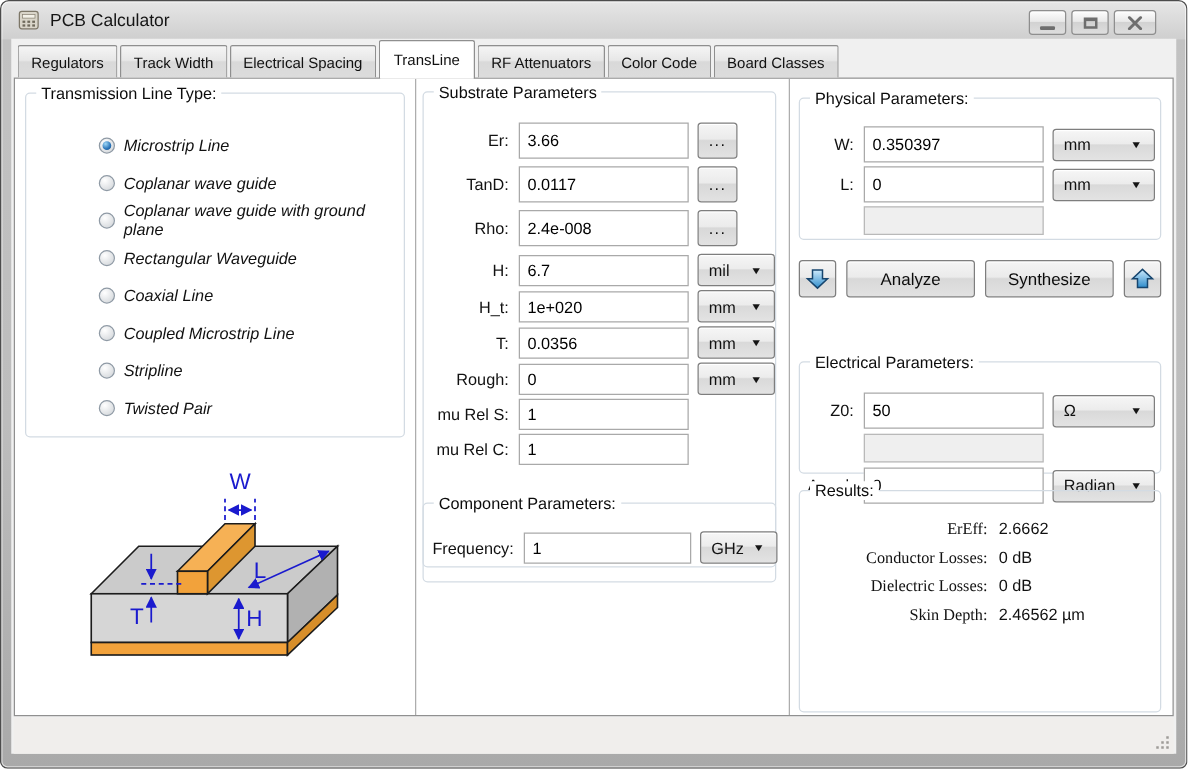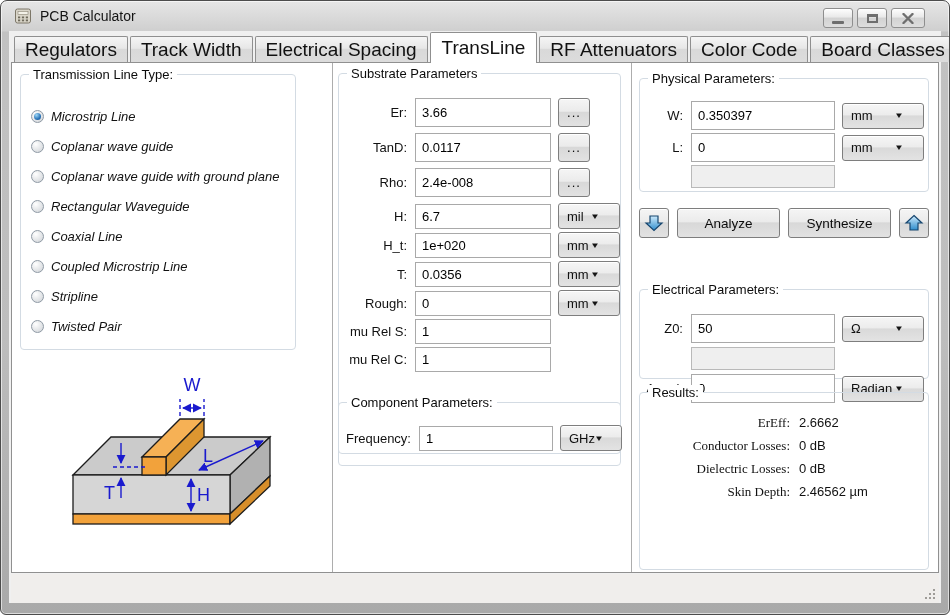--- a/index.html
+++ b/index.html
@@ -25,41 +25,41 @@
   .wbtn.close{ width:34px; }
   .g-min{ width:12px; height:3px; background:#6e6e6e; margin-top:8px; border-radius:1px; }
   .g-max{ width:11px; height:9px; border:2px solid #6e6e6e; border-top-width:3px; background:transparent; }
   
   .body{ position:absolute; left:8px; right:8px; top:30px; bottom:11px; background:#f0f0f0; }
   .tabbar{ position:relative; z-index:3; display:flex; align-items:flex-end; height:31px; padding-left:5px; }
   .tab{
     display:flex; align-items:center; height:26px; padding:0 10px; margin-right:2px;
     border:1px solid #8f8f8f; border-bottom:none; border-radius:2px 2px 0 0;
     background:linear-gradient(180deg,#f5f5f5,#e7e7e7 45%,#d9d9d9 50%,#dcdcdc);
-    font-size:19px; cursor:default; white-space:nowrap;
+    font-size:12px; cursor:default; white-space:nowrap;
   }
   .tab.active{ height:31px; margin-bottom:-1px; background:#fff; position:relative; z-index:5; padding:0 11px; }
   .content{
     position:absolute; left:2px; right:2px; top:31px; bottom:30px;
     background:#fff; border:1px solid #909090;
   }
   .statusbar{ position:absolute; left:2px; right:2px; bottom:0; height:29px; background:#f0eeec; }
   .grip{ position:absolute; right:3px; bottom:3px; width:12px; height:12px; }
   
   .col{ position:absolute; top:0; bottom:0; }
   .col-left{ left:0; width:320px; }
   .col-mid{ left:321px; width:298px; }
   .col-right{ left:620px; right:0; }
   .vsep{ position:absolute; top:0; bottom:0; width:1px; background:#adadad; }
   .vsep.s1{ left:320px; } .vsep.s2{ left:619px; }
   
   .gbox{ position:absolute; border:1px solid #d3dbe3; border-radius:4px; }
   .gbox .gtitle{ position:absolute; top:-8px; left:8px; background:#fff; padding:0 4px; font-size:13px; color:#0c0c0c; white-space:nowrap; }
   
-  .gb-ttype{ left:8px; top:11px; width:276px; height:276px; }
+  .gb-ttype{ left:8px; top:11px; width:304px; height:276px;padding-left:48px; }
   .radios{ padding:26px 0 0 10px; }
   .radio-row{ display:flex; align-items:center; height:30px; cursor:default; }
   .radio{
     width:13px; height:13px; border-radius:50%; border:1px solid #8f9aa5; margin-right:7px; flex:0 0 13px;
     background:radial-gradient(circle at 35% 30%, #ffffff, #dcdfe2 70%, #c6cacd);
     position:relative;
   }
   .radio.selected::after{
     content:""; position:absolute; left:2px; top:2px; width:7px; height:7px; border-radius:50%;
     background:radial-gradient(circle at 35% 30%, #9fd8f7, #2a74b8 60%, #174f86);
@@ -75,21 +75,21 @@
   }
   .field.small{ height:25px; }
   .field.disabled{ background:#efefef; border-color:#b9b9b9; }
   .btn{
     border:1px solid #7e7e7e; border-radius:3px; font-family:"Liberation Sans",sans-serif; font-size:13px;
     background:linear-gradient(180deg,#f5f5f5,#ebebeb 45%,#d8d8d8 50%,#e2e2e2);
     box-shadow:inset 0 1px 0 #fff; color:#0c0c0c; display:flex; align-items:center; justify-content:center;
   }
   .browse{ width:32px; height:29px; letter-spacing:1px; }
   .dropdown{
-    height:26px; width:62px; border:1px solid #7e7e7e; border-radius:3px; padding:0 20px 0 8px;
+    height:26px; width:62px; border:1px solid #7e7e7e; border-radius:3px; padding:0 10px 0 8px;
     background:linear-gradient(180deg,#f6f6f6,#ececec 45%,#d9d9d9 50%,#e3e3e3);
     box-shadow:inset 0 1px 0 #fff; display:flex; align-items:center; font-size:13px;
   }
   .dropdown .caret{ margin-left:auto; font-size:8px; color:#141414; transform:scaleX(1.25); }
   .dropdown.wide{ width:82px; }
   
   .gb-substrate{ left:5px; top:10px; width:283px; height:381px; padding:24px 3px 0 3px; }
   .gb-substrate .prow{ grid-template-columns:66px 136px 64px; column-gap:7px; }
   .rowA{ margin-bottom:6px; }
   .rowB{ margin-bottom:3px; }

